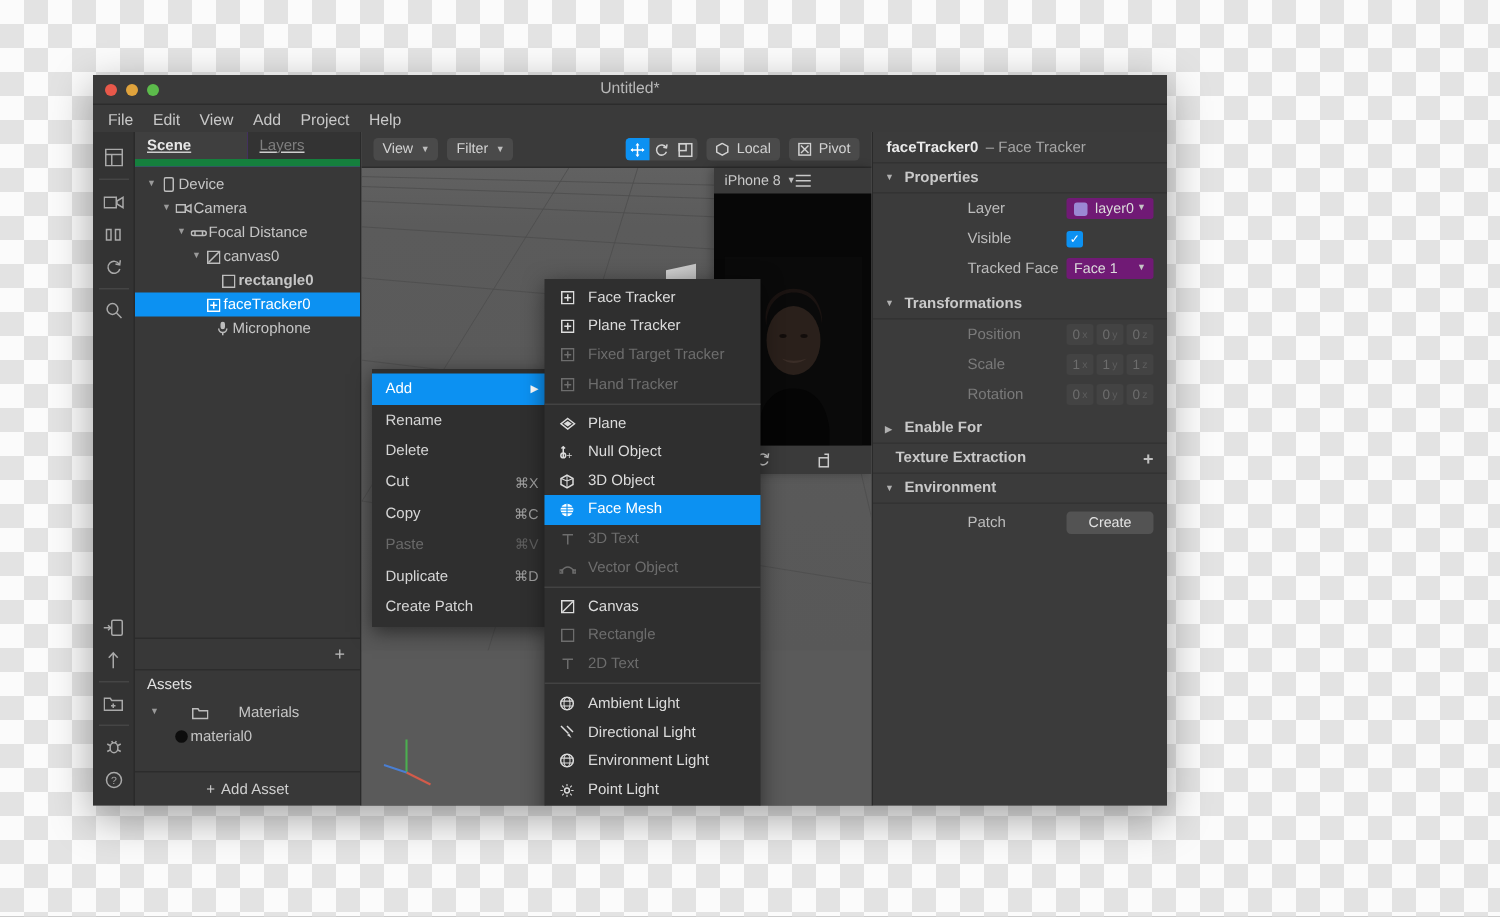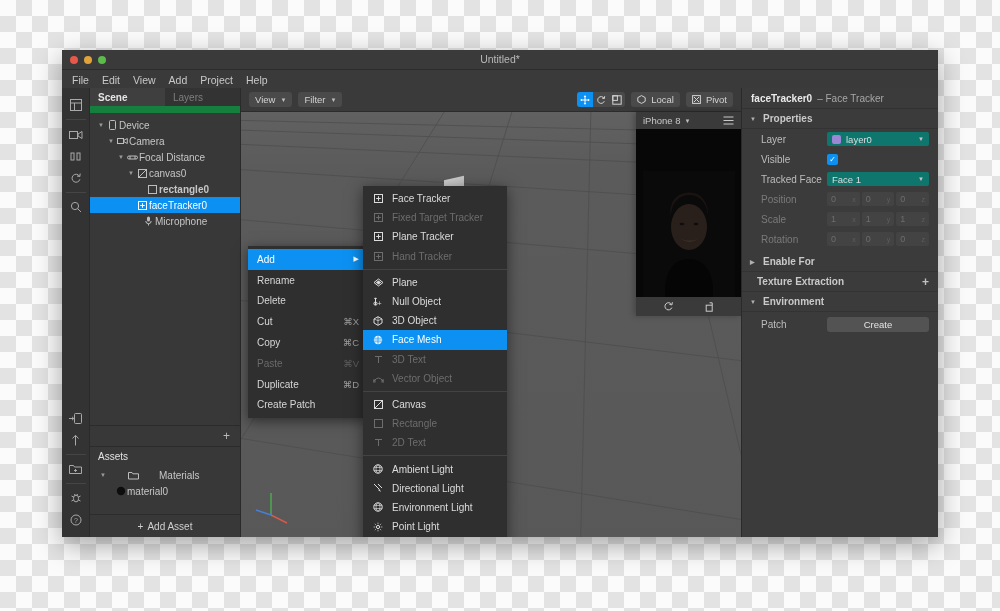--- a/index.html
+++ b/index.html
@@ -14,21 +14,21 @@
     position:absolute;inset:0;
     background-image:
       linear-gradient(45deg,#e3e3e3 25%,transparent 25%,transparent 75%,#e3e3e3 75%),
       linear-gradient(45deg,#e3e3e3 25%,transparent 25%,transparent 75%,#e3e3e3 75%);
     background-size:32px 32px;
     background-position:0 0,16px 16px;
     background-color:#fbfbfb;
   }
   
   #window{
-    position:absolute;left:62px;top:50px;width:876px;height:487px;
+    position:absolute;left:62px;top:50px;width:716px;height:487px;
     background:#3b3b3b;
     box-shadow:0 8px 26px rgba(0,0,0,.35);
     overflow:hidden;
     font-size:11px;color:#cfcfcf;
   }
   #titlebar{
     height:19px;background:#3a3a3a;border-bottom:1px solid #2c2c2c;
     position:relative;
   }
   .traffic{position:absolute;top:6px;display:flex;gap:6px;left:8px;}
@@ -58,21 +58,21 @@
     color:#a9a9a9;
   }
   .rail-sep{width:20px;height:1px;background:#454545;margin:3px 0;}
   .rail-spacer{flex:1;}
 
   
   #scenecol{
     width:150px;background:#383838;border-right:1px solid #2a2a2a;
     display:flex;flex-direction:column;position:relative;
   }
-  #tabs{display:flex;height:18px;background:#6d28d9;border-bottom:7px solid #15803d;}
+  #tabs{display:flex;height:18px;background:#6d28d9;border-bottom:5px solid #15803d;text-decoration:underline;}
   .tab{
     flex:1;display:flex;align-items:center;padding-left:8px;
     font-size:10px;box-sizing:border-box;
   }
   .tab.active{background:#3f3f3f;color:#e6e6e6;font-weight:bold;}
   .tab.idle{color:#7f7f7f;background:#333333;}
   #tree{flex:1;overflow:hidden;padding-top:4px;}
   .node{
     height:16px;display:flex;align-items:center;font-size:10px;color:#c6c6c6;
     white-space:nowrap;
@@ -123,21 +123,21 @@
     transform:skewY(-12deg);
   }
   #gizmo{position:absolute;left:10px;bottom:10px;}
 
   
   #preview{
     position:absolute;right:0;top:24px;width:105px;background:#3a3a3a;
     box-shadow:-2px 0 6px rgba(0,0,0,.25);
   }
   #prevhead{
-    height:17px;display:flex;align-items:center;justify-content:space-between;
+    height:17px;display:flex;align-items:center;justify-content:flex-start;
     padding:0 7px;font-size:9.5px;color:#c9c9c9;
   }
   #prevhead .left{display:flex;align-items:center;gap:4px;}
   #prevvideo{
     height:168px;background:#070707;position:relative;overflow:hidden;
   }
   #face{
     position:absolute;left:50%;top:42px;transform:translateX(-50%);
   }
   #prevfoot{
@@ -158,25 +158,26 @@
   #inshead .ty{color:#a7a7a7;}
   .sect{
     height:19px;display:flex;align-items:center;gap:6px;padding-left:8px;
     font-size:10px;color:#c9c9c9;border-bottom:1px solid #333;font-weight:bold;
   }
   .sect .arrow{font-size:6px;color:#b0b0b0;width:7px;}
   .sect .plus{margin-left:auto;margin-right:9px;color:#c0c0c0;font-size:12px;}
   .row{
     height:20px;display:flex;align-items:center;padding-left:19px;font-size:10px;
     color:#bdbdbd;
+    margin-left:44px;
   }
   .row.dim{color:#7a7a7a;}
   .row .lbl{width:66px;}
   .ctl{
-    flex:1;margin-right:9px;height:14px;background:#0f766e;border-radius:2px;
+    flex:1;margin-right:9px;height:14px;background:#701a75;border-radius:2px;
     display:flex;align-items:center;padding:0 5px;font-size:9.5px;color:#dcdcdc;
     box-sizing:border-box;
   }
   .ctl .cv{margin-left:auto;font-size:6px;color:#c5c5c5;}
   .swatch{width:9px;height:9px;background:#9b87d4;border-radius:2px;margin-right:5px;}
   .chk{
     width:11px;height:11px;background:#0c91f2;border-radius:2px;color:#fff;
     font-size:8px;display:flex;align-items:center;justify-content:center;
   }
   .triple{flex:1;display:flex;gap:2px;margin-right:9px;}
@@ -585,20 +586,24 @@
         <span class="chk">✓</span>
       </div>
       <div class="row">
         <span class="lbl">Tracked Face</span>
         <div class="ctl">
           <span>Face 1</span>
           <span class="cv">▼</span>
         </div>
       </div>
 
+      <div class="sect" style="margin-top:4px;">
+        <span class="arrow">▼</span>
+        <span>Transformations</span>
+      </div>
       <div class="row dim">
         <span class="lbl">Position</span>
         <div class="triple">
           <div class="tri">
               <span>0</span>
               <span class="ax">x</span>
             </div>
           <div class="tri">
               <span>0</span>
               <span class="ax">y</span>
@@ -701,39 +706,39 @@
     <div class="si">
       <span class="ic">
           <svg width="9" height="9" viewBox="0 0 9 9">
             <rect x="0.5" y="0.5" width="8" height="8" fill="none" stroke="#dcdcdc"></rect>
             <line x1="4.5" y1="2.2" x2="4.5" y2="6.8" stroke="#dcdcdc"></line>
             <line x1="2.2" y1="4.5" x2="6.8" y2="4.5" stroke="#dcdcdc"></line>
           </svg>
         </span>
       <span>Face Tracker</span>
     </div>
+    <div class="si">
+      <span class="ic">
+          <svg width="9" height="9" viewBox="0 0 9 9">
+            <rect x="0.5" y="0.5" width="8" height="8" fill="none" stroke="#dcdcdc"></rect>
+            <line x1="4.5" y1="2.2" x2="4.5" y2="6.8" stroke="#dcdcdc"></line>
+            <line x1="2.2" y1="4.5" x2="6.8" y2="4.5" stroke="#dcdcdc"></line>
+          </svg>
+        </span>
+      <span>Plane Tracker</span>
+    </div>
     <div class="si dis">
       <span class="ic">
           <svg width="9" height="9" viewBox="0 0 9 9">
             <rect x="0.5" y="0.5" width="8" height="8" fill="none" stroke="#6d6d6d"></rect>
             <line x1="4.5" y1="2.2" x2="4.5" y2="6.8" stroke="#6d6d6d"></line>
             <line x1="2.2" y1="4.5" x2="6.8" y2="4.5" stroke="#6d6d6d"></line>
           </svg>
         </span>
       <span>Fixed Target Tracker</span>
-    </div>
-    <div class="si">
-      <span class="ic">
-          <svg width="9" height="9" viewBox="0 0 9 9">
-            <rect x="0.5" y="0.5" width="8" height="8" fill="none" stroke="#dcdcdc"></rect>
-            <line x1="4.5" y1="2.2" x2="4.5" y2="6.8" stroke="#dcdcdc"></line>
-            <line x1="2.2" y1="4.5" x2="6.8" y2="4.5" stroke="#dcdcdc"></line>
-          </svg>
-        </span>
-      <span>Plane Tracker</span>
     </div>
     <div class="si dis">
       <span class="ic">
           <svg width="9" height="9" viewBox="0 0 9 9">
             <rect x="0.5" y="0.5" width="8" height="8" fill="none" stroke="#6d6d6d"></rect>
             <line x1="4.5" y1="2.2" x2="4.5" y2="6.8" stroke="#6d6d6d"></line>
             <line x1="2.2" y1="4.5" x2="6.8" y2="4.5" stroke="#6d6d6d"></line>
           </svg>
         </span>
       <span>Hand Tracker</span>

